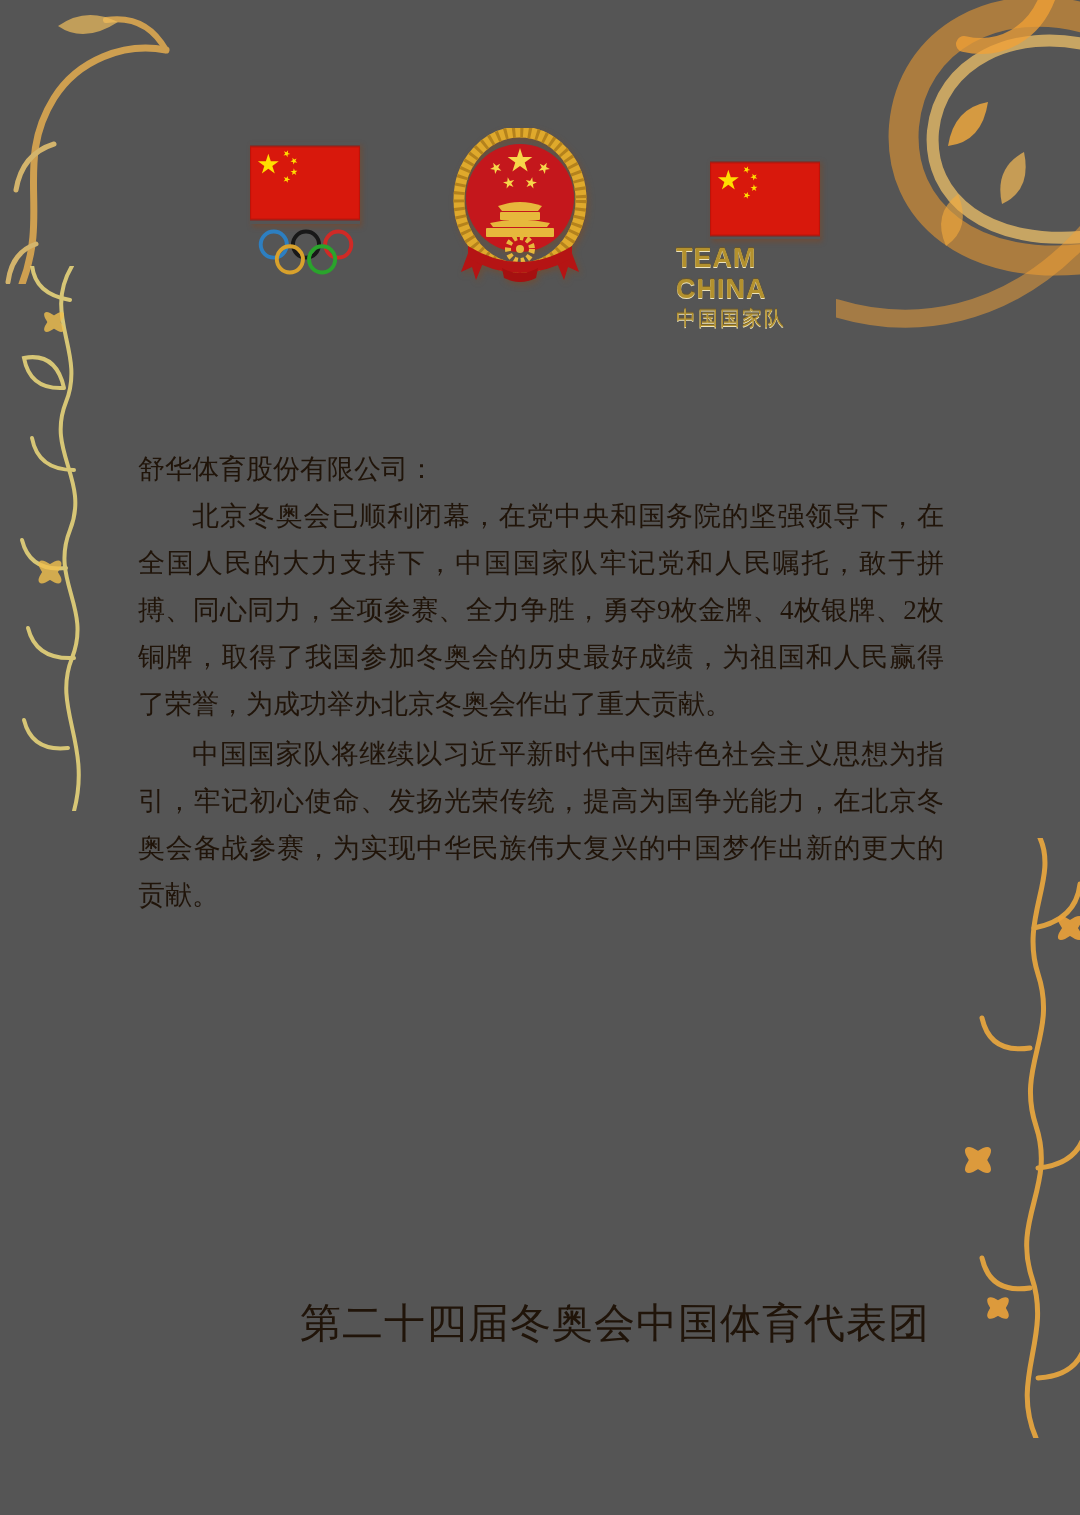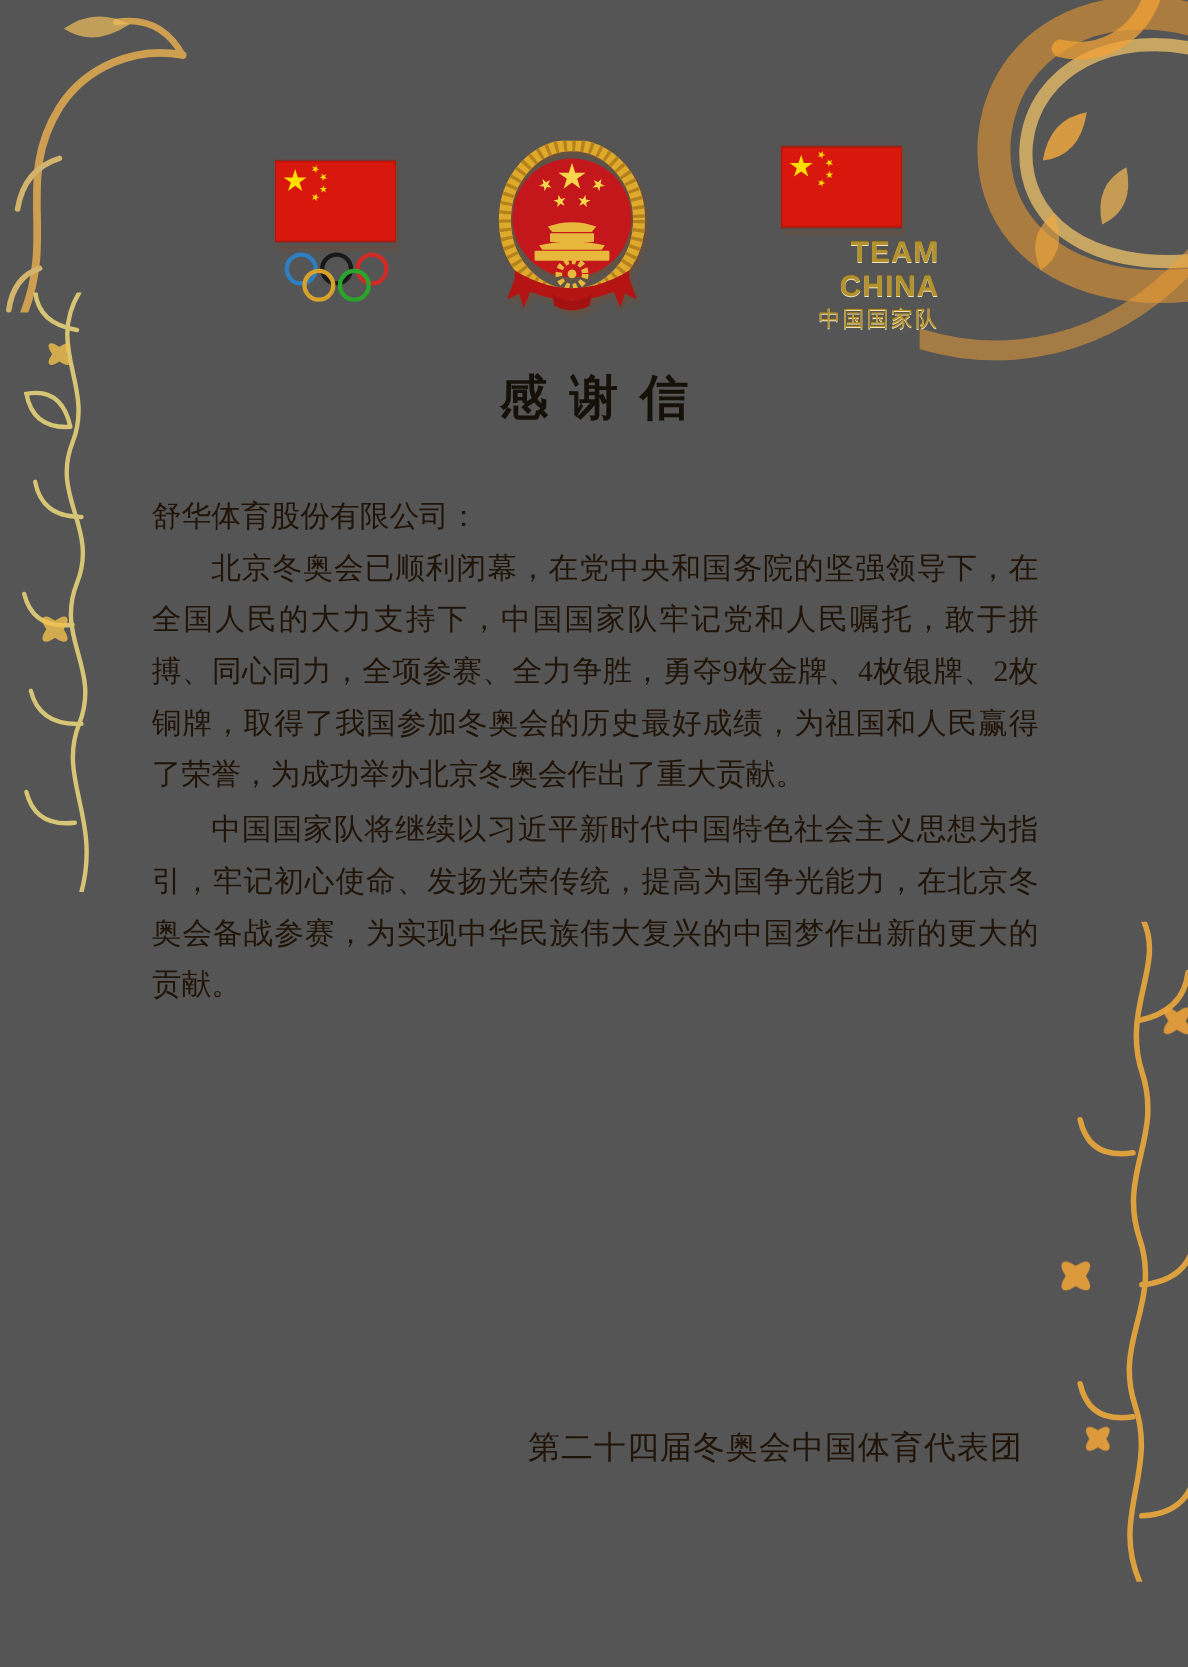--- a/index.html
+++ b/index.html
@@ -21,39 +21,39 @@
   .deco-topleft  { left:-6px; top:-8px; width:176px; height:292px; }
   .deco-leftvine { left:-8px; top:266px; width:122px; height:545px; }
   .deco-rightvine{ right:-10px; top:838px; width:152px; height:600px; }
 
   .emblems { position:absolute; left:0; top:0; width:100%; height:300px; z-index:2; }
   .coc { position:absolute; left:250px; top:142px; width:112px; text-align:center; }
   .flag { display:block; width:110px; height:82px; box-shadow:2px 3px 5px rgba(150,60,10,.35); }
   .rings { display:block; width:98px; height:54px; margin:4px auto 0; }
   .nat { position:absolute; left:452px; top:128px; width:136px; height:156px;
          filter:drop-shadow(2px 3px 3px rgba(150,70,10,.35)); }
-  .tc { position:absolute; left:676px; top:130px; width:178px; text-align:right; }
+  .tc { position:absolute; left:676px; top:159px; width:178px; text-align:left; }
   .tc .flag { width:110px; height:80px; margin:0 auto; }
   .tc-title { margin-top:4px; font-family:"Liberation Sans","DejaVu Sans",sans-serif;
       font-weight:bold; font-size:27px; letter-spacing:1px; color:#b3912e;
       text-shadow:0 1px 0 rgba(255,244,200,.9), 0 -1px 1px rgba(122,90,14,.55); }
   .tc-sub { font-family:"Liberation Sans","DejaVu Sans",sans-serif; font-weight:normal;
       font-size:20px; letter-spacing:2px; color:#b3912e;
       text-shadow:0 1px 0 rgba(255,244,200,.9), 0 -1px 1px rgba(122,90,14,.55); }
 
   .title { position:absolute; left:0; top:332px; width:100%; text-align:center; z-index:2;
       font-size:44px; font-weight:bold; color:#151008;
       letter-spacing:.45em; text-indent:.45em; }
 
   .letter { position:absolute; left:138px; top:446px; width:806px; z-index:2;
       font-size:27px; line-height:47px; color:#201409; text-align:justify; }
   .letter .salutation { text-indent:0; }
   .letter p { text-indent:2em; margin:0 0 3px 0; }
   .signature { position:absolute; right:150px; top:1296px; z-index:2;
-      font-size:29px; letter-spacing:1px; color:#201409; }
+      font-size:41px; letter-spacing:1px; color:#201409; }
   svg { display:block; }
 </style>
 </head>
 <body>
 
 <div class="page">
 
   <svg width="0" height="0" style="position:absolute" aria-hidden="true">
     <defs>
       <polygon id="star" points="0,-1 0.2245,-0.309 0.951,-0.309 0.3633,0.1180 0.5878,0.809 0,0.382 -0.5878,0.809 -0.3633,0.1180 -0.951,-0.309 -0.2245,-0.309"></polygon>
@@ -189,21 +189,20 @@
           <use href="#star" transform="translate(12,4) scale(1) rotate(45)"></use>
           <use href="#star" transform="translate(12,7) scale(1) rotate(70)"></use>
           <use href="#star" transform="translate(10,9) scale(1) rotate(20)"></use>
         </g>
       </svg>
       <div class="tc-title">TEAM CHINA</div>
       <div class="tc-sub">中国国家队</div>
     </div>
   </div>
 
-  <div class="title">感谢信</div>
 
   <div class="letter">
     <div class="salutation">舒华体育股份有限公司：</div>
     <div>
         <p>北京冬奥会已顺利闭幕，在党中央和国务院的坚强领导下，在全国人民的大力支持下，中国国家队牢记党和人民嘱托，敢于拼搏、同心同力，全项参赛、全力争胜，勇夺9枚金牌、4枚银牌、2枚铜牌，取得了我国参加冬奥会的历史最好成绩，为祖国和人民赢得了荣誉，为成功举办北京冬奥会作出了重大贡献。</p>
         <p>中国国家队将继续以习近平新时代中国特色社会主义思想为指引，牢记初心使命、发扬光荣传统，提高为国争光能力，在北京冬奥会备战参赛，为实现中华民族伟大复兴的中国梦作出新的更大的贡献。</p>
       </div>
   </div>
 
   <div class="signature">第二十四届冬奥会中国体育代表团</div>

